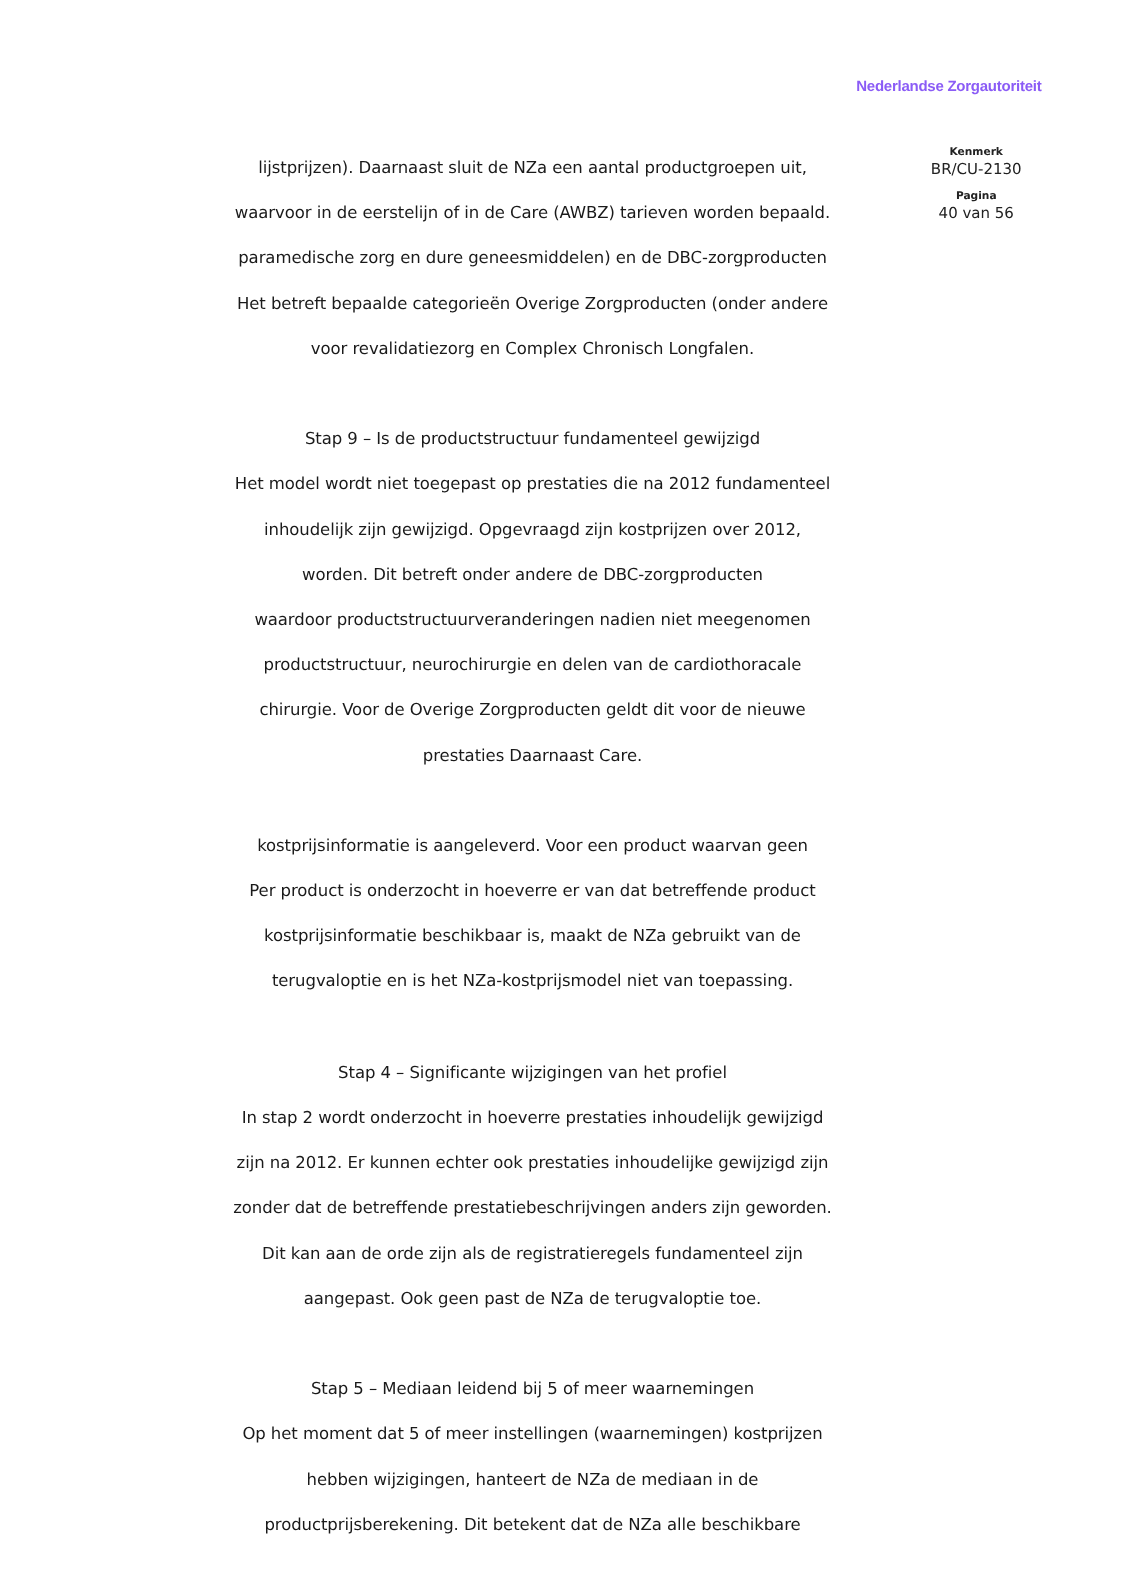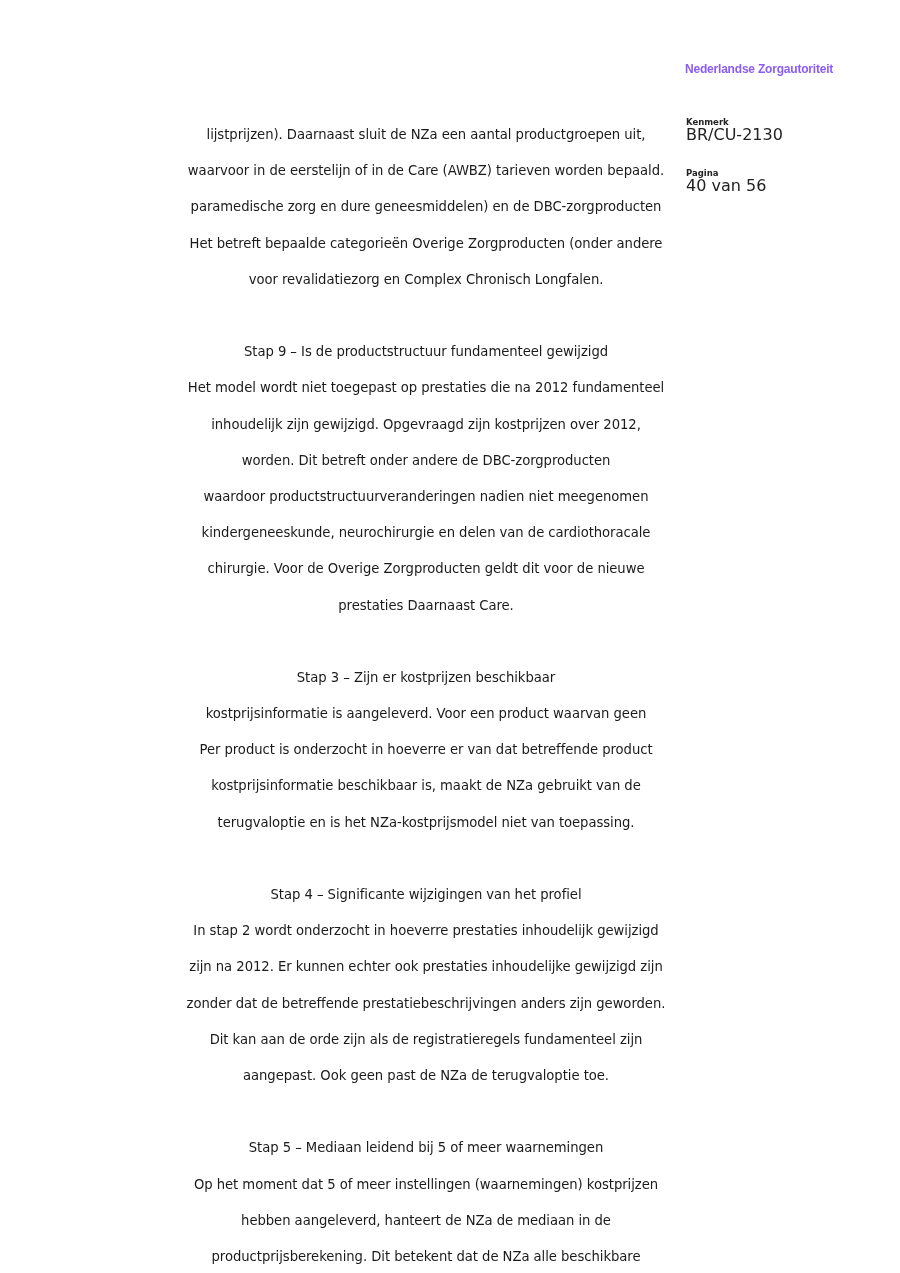--- a/index.html
+++ b/index.html
@@ -24,36 +24,37 @@
       font-weight: bold;
       color: #8b5cf6;
       letter-spacing: -0.2px;
       white-space: nowrap;
     }
     .meta {
       position: absolute;
       left: 686px;
       top: 116px;
       width: 190px;
+      text-align: center;
     }
     .meta-label {
       font-family: "DejaVu Sans", sans-serif;
       font-size: 8.5px;
       font-weight: bold;
       color: #222222;
       line-height: 12px;
     }
     .meta-value {
       font-family: "DejaVu Sans", sans-serif;
-      font-size: 16px;
+      font-size: 12px;
       color: #222222;
       line-height: 14px;
     }
     .meta-group + .meta-group {
-      margin-top: 25px;
+      margin-top: 9px;
     }
     .content {
       position: absolute;
       left: 171px;
       top: 108px;
       width: 510px;
     }
     .para {
       font-size: 13.2px;
       line-height: 18.1px;
@@ -94,46 +95,45 @@
     <span class="line">Het betreft bepaalde categorieën Overige Zorgproducten (onder andere</span>
     <span class="line">voor revalidatiezorg en Complex Chronisch Longfalen.</span>
   </div>
 
   <div class="para">
     <span class="heading line">Stap 9 – Is de productstructuur fundamenteel gewijzigd</span>
     <span class="line">Het model wordt niet toegepast op prestaties die na 2012 fundamenteel</span>
     <span class="line">inhoudelijk zijn gewijzigd. Opgevraagd zijn kostprijzen over 2012,</span>
     <span class="line">worden. Dit betreft onder andere de DBC-zorgproducten</span>
     <span class="line">waardoor productstructuurveranderingen nadien niet meegenomen</span>
-    <span class="line">kindergeneeskunde, neurochirurgie en delen van de cardiothoracale</span>
+    <span class="line">productstructuur, neurochirurgie en delen van de cardiothoracale</span>
     <span class="line">chirurgie. Voor de Overige Zorgproducten geldt dit voor de nieuwe</span>
     <span class="line">prestaties Daarnaast Care.</span>
   </div>
 
   <div class="para">
-    <span class="heading line">Stap 3 – Zijn er kostprijzen beschikbaar</span>
     <span class="line">kostprijsinformatie is aangeleverd. Voor een product waarvan geen</span>
     <span class="line">Per product is onderzocht in hoeverre er van dat betreffende product</span>
     <span class="line">kostprijsinformatie beschikbaar is, maakt de NZa gebruikt van de</span>
     <span class="line">terugvaloptie en is het NZa-kostprijsmodel niet van toepassing.</span>
   </div>
 
   <div class="para">
     <span class="heading line">Stap 4 – Significante wijzigingen van het profiel</span>
     <span class="line">In stap 2 wordt onderzocht in hoeverre prestaties inhoudelijk gewijzigd</span>
     <span class="line">zijn na 2012. Er kunnen echter ook prestaties inhoudelijke gewijzigd zijn</span>
     <span class="line">zonder dat de betreffende prestatiebeschrijvingen anders zijn geworden.</span>
     <span class="line">Dit kan aan de orde zijn als de registratieregels fundamenteel zijn</span>
     <span class="line">aangepast. Ook geen past de NZa de terugvaloptie toe.</span>
   </div>
 
   <div class="para">
     <span class="heading line">Stap 5 – Mediaan leidend bij 5 of meer waarnemingen</span>
     <span class="line">Op het moment dat 5 of meer instellingen (waarnemingen) kostprijzen</span>
-    <span class="line">hebben aangeleverd, hanteert de NZa de mediaan in de</span>
+    <span class="line">hebben wijzigingen, hanteert de NZa de mediaan in de</span>
     <span class="line">productprijsberekening. Dit betekent dat de NZa alle beschikbare</span>
     
     
     
     
     
     
   </div>
 
 </div>

